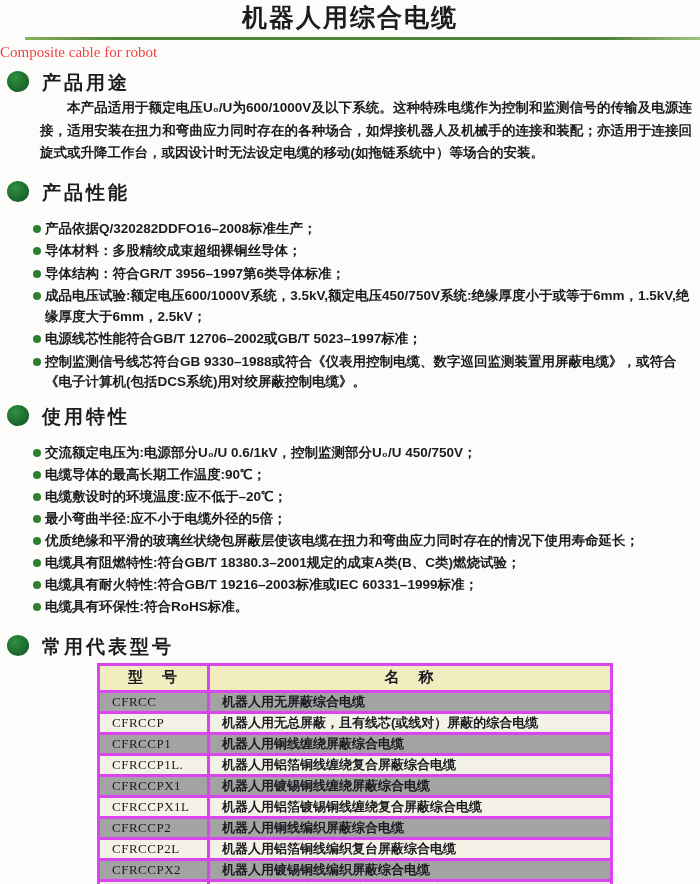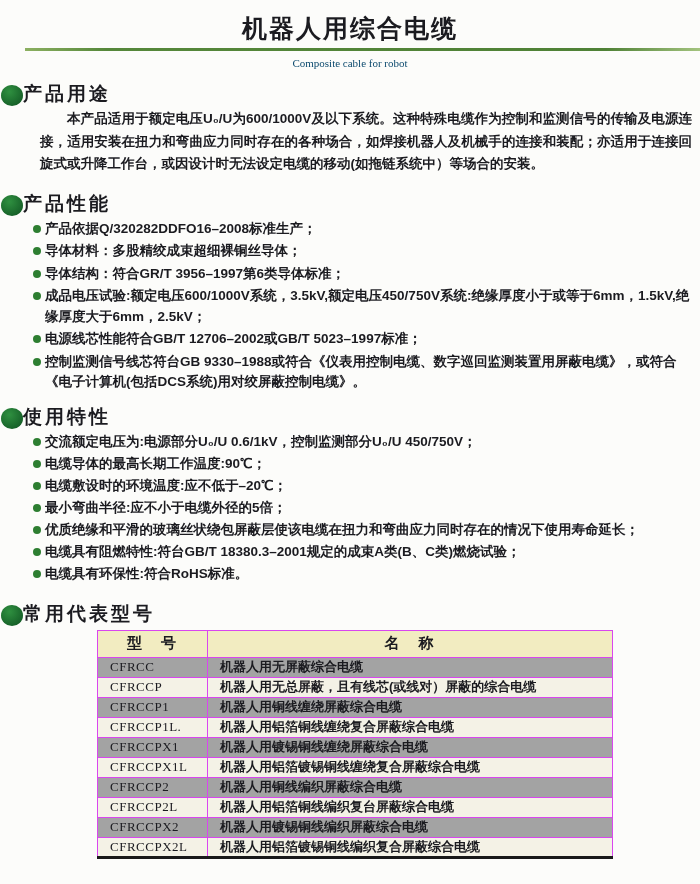--- a/index.html
+++ b/index.html
@@ -7,72 +7,72 @@
   body {
     background:#fcfcfa;
     font-family:"Liberation Sans", sans-serif;
     color:#1b1b20;
   }
   .page { width:700px; height:884px; }
 
   
   .title {
     text-align:center; font-size:25px; font-weight:bold;
-    letter-spacing:2px; padding-top:13px; line-height:30px;
+    letter-spacing:2px; padding-top:2px; line-height:30px;
   }
   .rule {
     height:3px; margin:5px 0 2px 25px;
     background:linear-gradient(90deg,#8cb061,#55873a 12%,#4f8136 86%,#a3c37e);
   }
   .subtitle {
-    text-align:center; font-family:"Liberation Serif", serif;
-    font-size:11px; color:#0c4a6e; line-height:20px;
+    text-align:left; font-family:"Liberation Serif", serif;
+    font-size:15px; color:#ef4444; line-height:20px;
   }
 
   
-  .sec-head { display:flex; align-items:flex-end; padding-left:1px; }
+  .sec-head { display:flex; align-items:flex-start; gap:13px; padding-left:7px; }
   .sec-dot {
     width:22px; height:21px; border-radius:50%; flex:none;
     background:radial-gradient(circle at 38% 32%, #2f9040, #18642a 70%, #0f4a1d);
   }
   .sec-title { font-size:19px; font-weight:bold; letter-spacing:3px; line-height:24px; }
   .mt1 { margin-top:9px; }
   .mt2 { margin-top:13px; }
   .mt3 { margin-top:12px; }
   .mt4 { margin-top:18px; }
 
   
   .usage-para {
     margin:2px 8px 16px 40px;
     font-size:13.5px; font-weight:600; line-height:22.5px;
     text-indent:2em; text-align:justify;
   }
 
   
-  ul.bullets { list-style:none; margin:3px 6px 0 33px; }
+  ul.bullets { list-style:none; margin:14px 6px 0 33px; }
   ul.bullets li {
     position:relative; padding-left:12px;
     font-size:13.5px; font-weight:600; line-height:20.5px;
     margin-bottom:2px; 
   }
   ul.bullets li .dot {
     position:absolute; left:0; top:6px;
     width:8px; height:8px; border-radius:50%;
     background:#2d7e31;
   }
   ul.char li { line-height:20px; margin-bottom:2px; }
 
   
   table.models {
     margin:4px 0 0 97px; width:516px;
     border-collapse:collapse;
     border:1.5px solid #3a3a3a;
     border-bottom:3px solid #191919;
   }
-  table.models th, table.models td { border:1px solid #d946ef; }
+  table.models th, table.models td { border:3px solid #d946ef; }
   table.models th {
     background:#f2ecc1; height:27px;
     font-size:15px; font-weight:bold; letter-spacing:2px; text-align:center;
   }
   th.model-col { width:110px; }
   table.models td { height:20px; padding:0 4px 0 12px; font-size:13px; vertical-align:middle; }
   td.model { font-family:"Liberation Serif", serif; font-size:13.5px; letter-spacing:0.5px; }
   td.name  { font-weight:600; }
   tr.alt td   { background:#a3a3a3; }
   tr.plain td { background:#f4f2e6; }
@@ -109,20 +109,21 @@
     <span class="sec-dot"></span>
     <span class="sec-title">使用特性</span>
   </div>
   <ul class="bullets char">
     <li><span class="dot"></span><span>交流额定电压为:电源部分U₀/U  0.6/1kV，控制监测部分U₀/U  450/750V；</span></li>
     <li><span class="dot"></span><span>电缆导体的最高长期工作温度:90℃；</span></li>
     <li><span class="dot"></span><span>电缆敷设时的环境温度:应不低于–20℃；</span></li>
     <li><span class="dot"></span><span>最小弯曲半径:应不小于电缆外径的5倍；</span></li>
     <li><span class="dot"></span><span>优质绝缘和平滑的玻璃丝状绕包屏蔽层使该电缆在扭力和弯曲应力同时存在的情况下使用寿命延长；</span></li>
     <li><span class="dot"></span><span>电缆具有阻燃特性:符台GB/T 18380.3–2001规定的成束A类(B、C类)燃烧试验；</span></li>
+    <li><span class="dot"></span><span>电缆具有耐火特性:符合GB/T 19216–2003标准或IEC 60331–1999标准；</span></li>
     <li><span class="dot"></span><span>电缆具有环保性:符合RoHS标准。</span></li>
   </ul>
 
   <div class="sec-head mt4">
     <span class="sec-dot"></span>
     <span class="sec-title">常用代表型号</span>
   </div>
 
   <table class="models">
     <thead>

